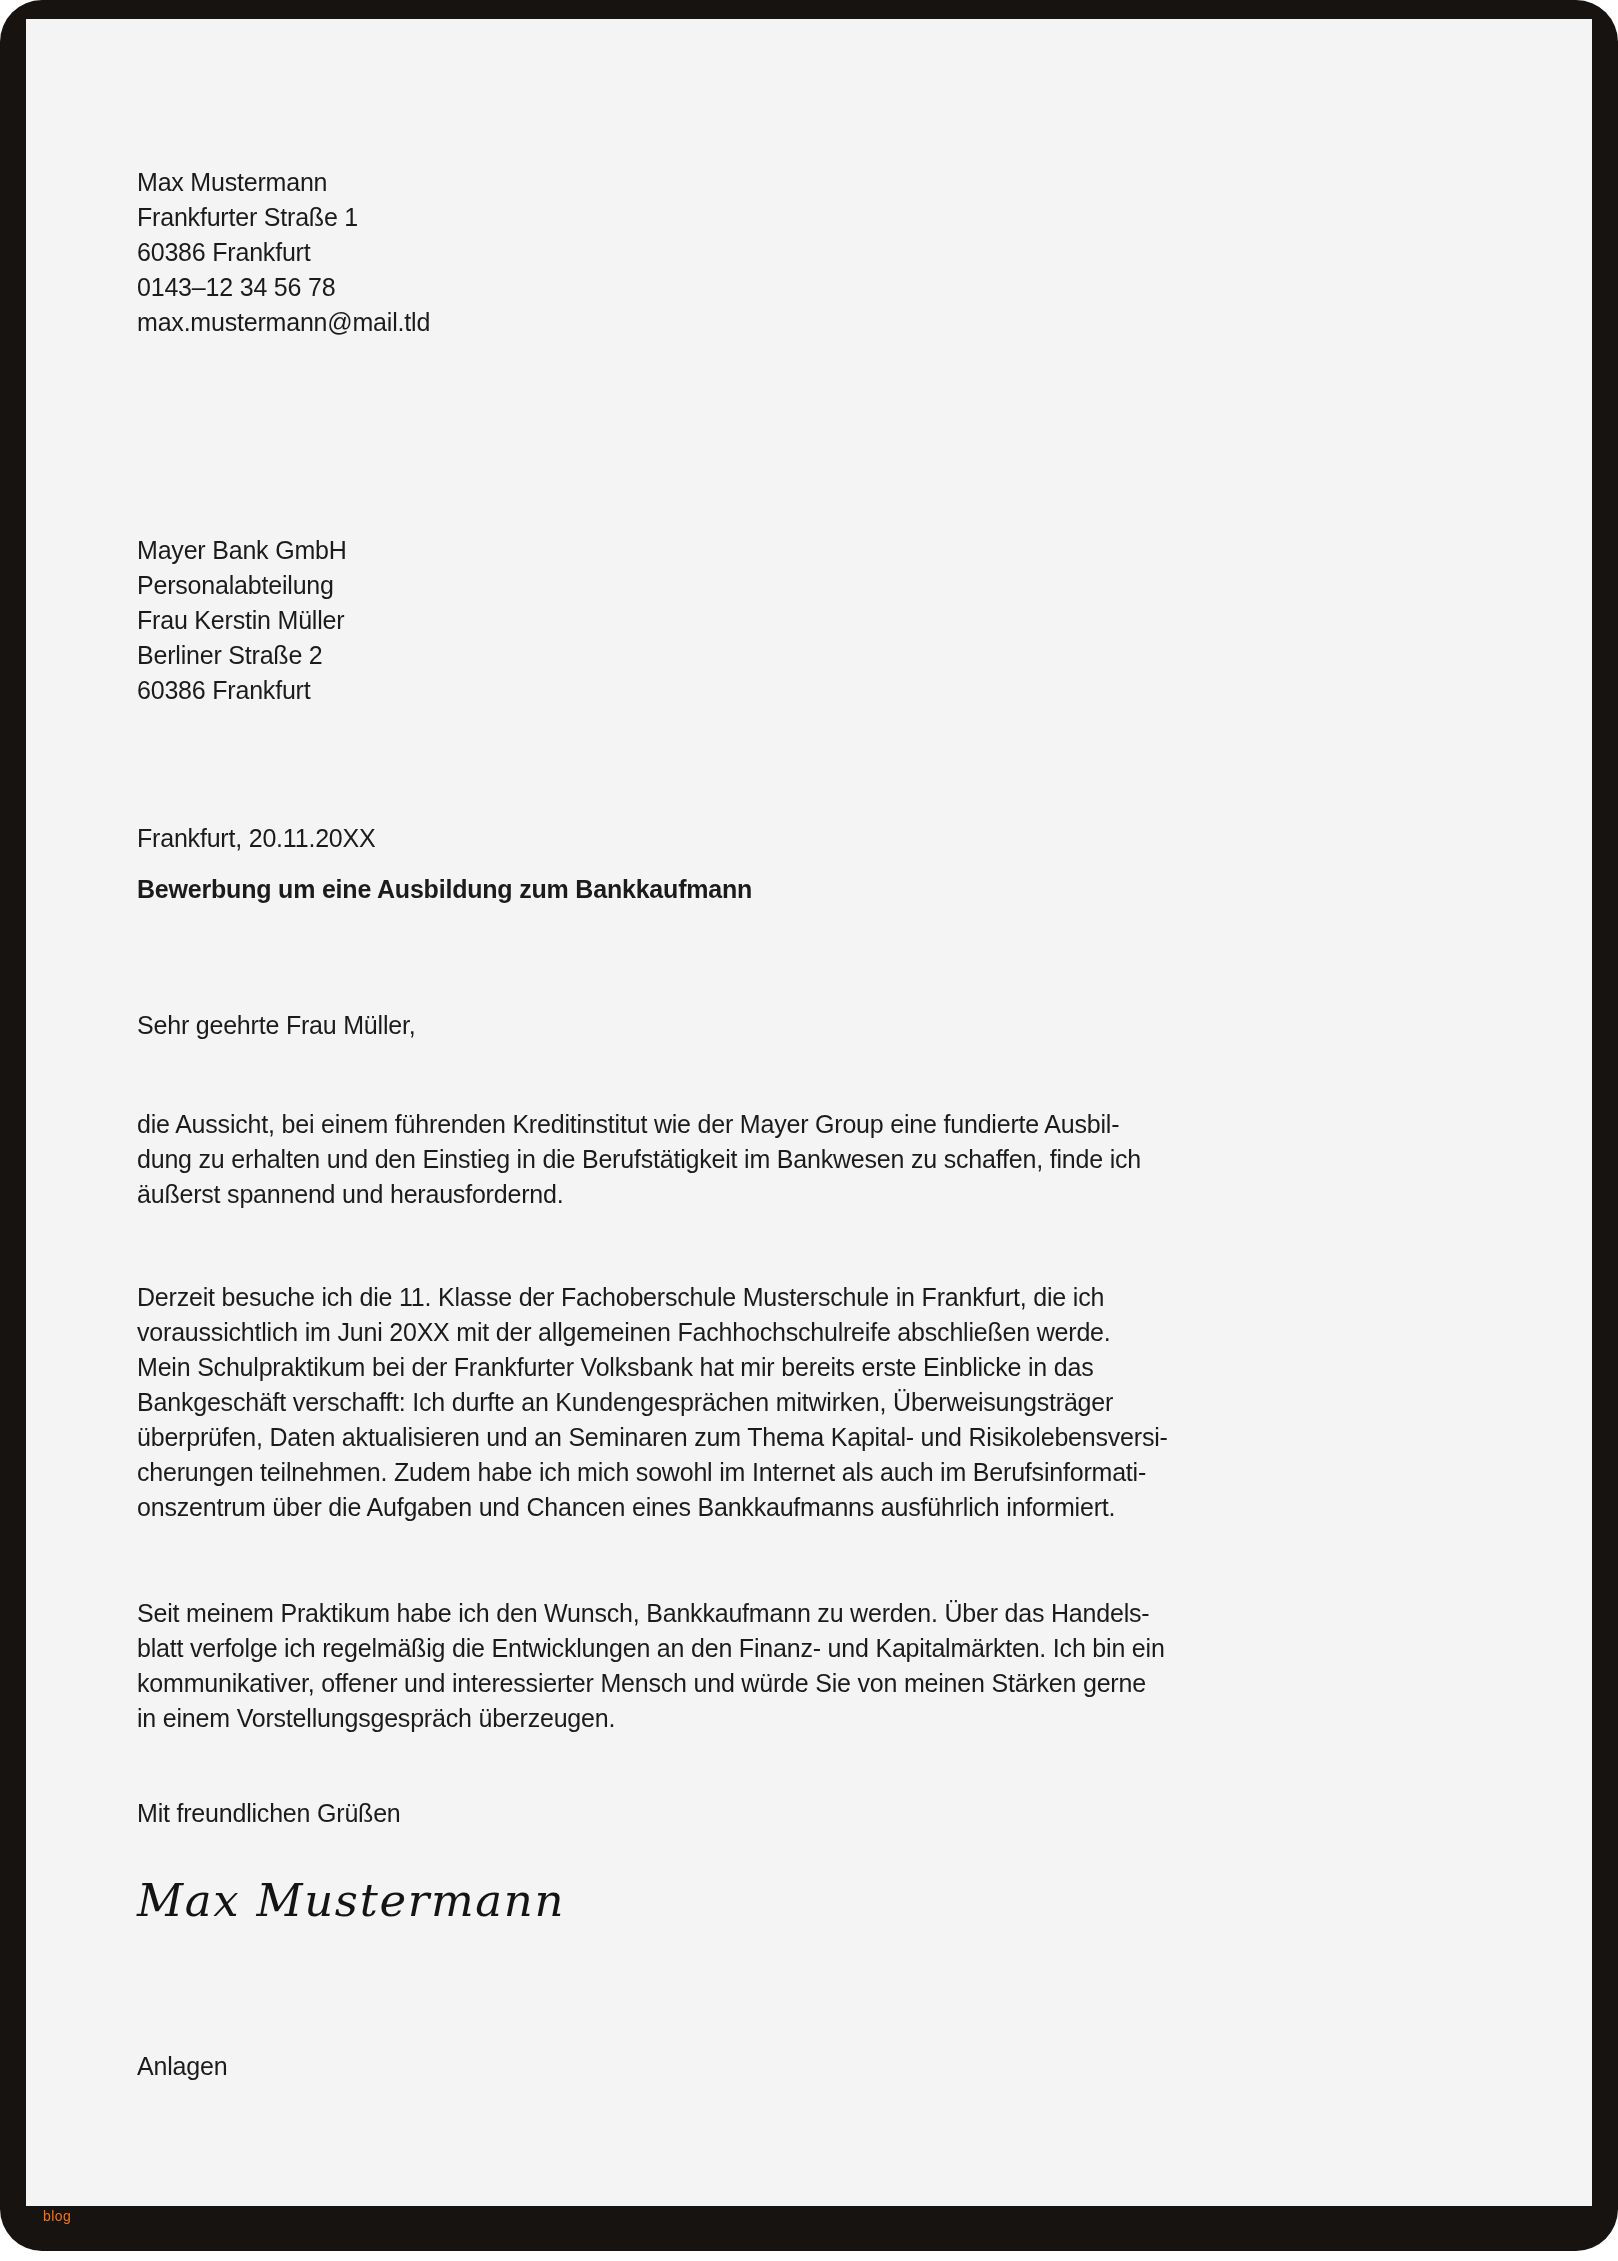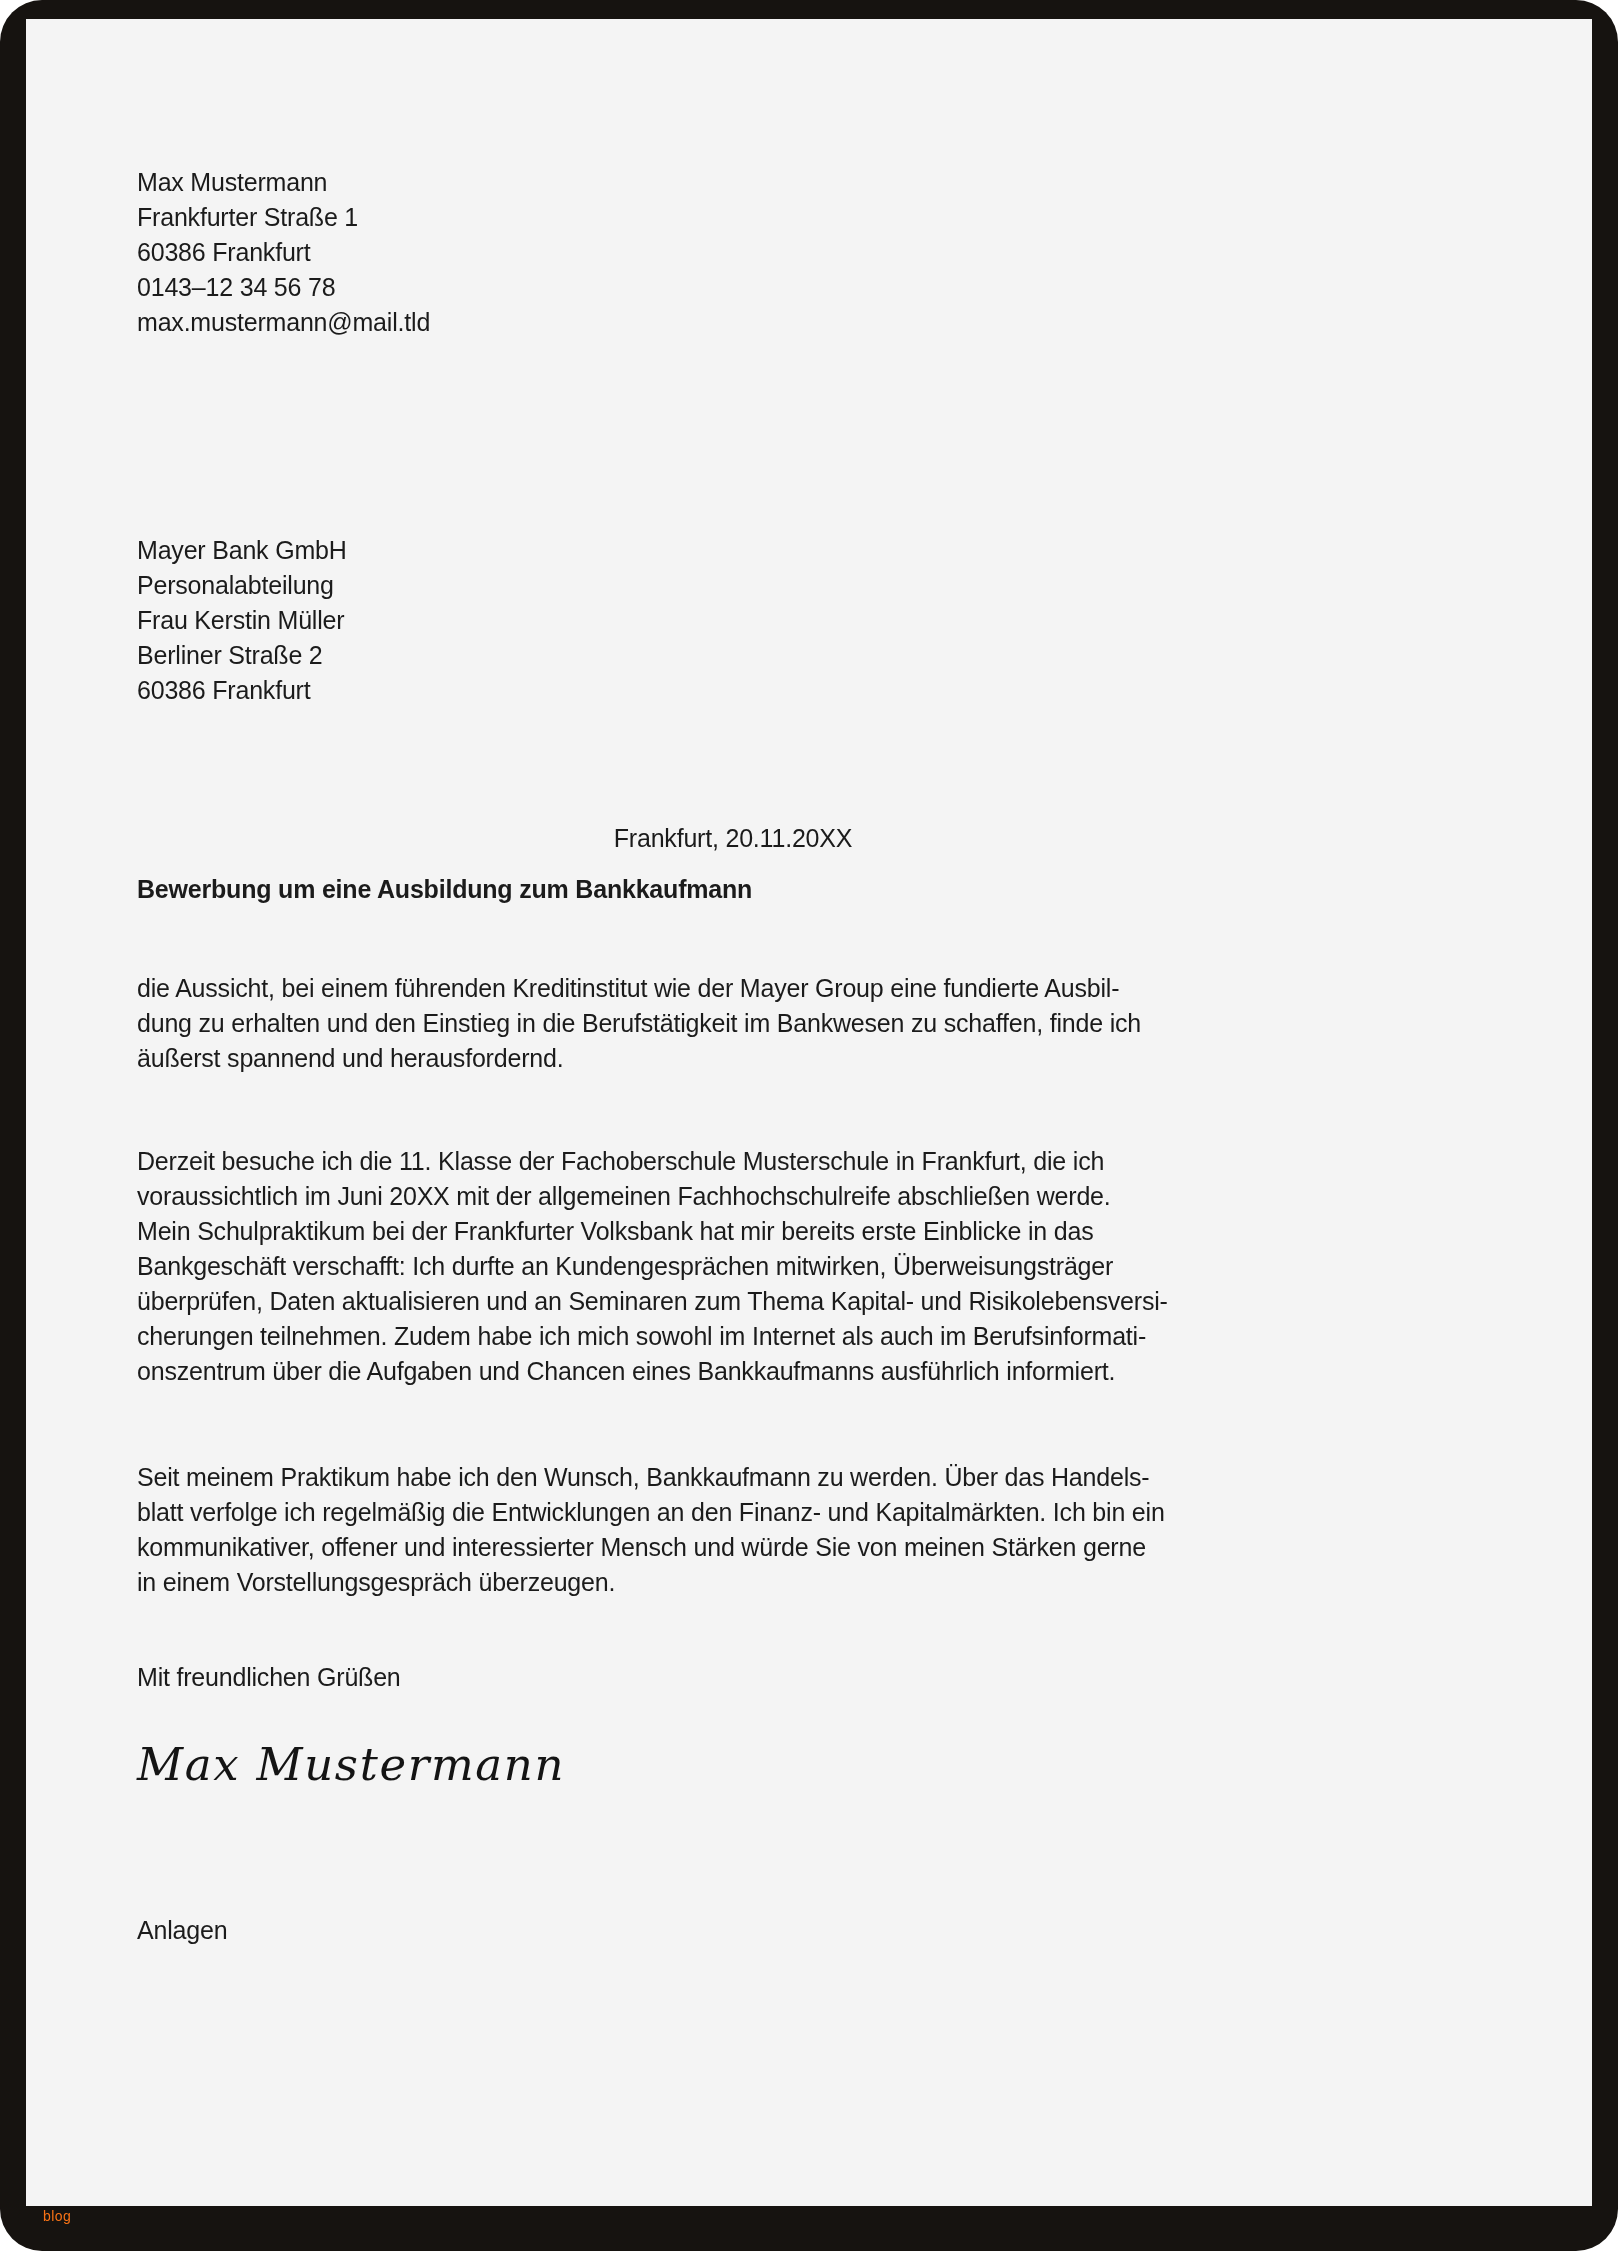--- a/index.html
+++ b/index.html
@@ -29,21 +29,21 @@
   .content {
     padding: 0 95px;
     color: #1b1b1b;
     font-size: 25px;
     line-height: 35px;
     letter-spacing: -0.2px;
   }
   .lines { white-space: pre-line; }
   .sender      { margin-top: 130px; }
   .recipient   { margin-top: 177px; }
-  .date-line   { margin-top: 97px; text-align: center; margin-right: 152px; }
+  .date-line   { margin-top: 97px; text-align: left; margin-right: 152px; }
   .subject     { font-weight: 700; }
   .salutation  { margin-top: 85px; }
   .para-1      { margin-top: 48px; }
   .para-2      { margin-top: 52px; }
   .para-3      { margin-top: 55px; }
   .closing     { margin-top: 44px; }
   .signature   {
     margin-top: 26px;
     font-family: "DejaVu Serif", serif;
     font-style: italic;
@@ -70,20 +70,21 @@
       <div class="recipient lines">Mayer Bank GmbH
 Personalabteilung
 Frau Kerstin Müller
 Berliner Straße 2
 60386 Frankfurt</div>
 
       <div class="date-line">Frankfurt, 20.11.20XX</div>
 
       <div class="subject">Bewerbung um eine Ausbildung zum Bankkaufmann</div>
 
+      <div class="salutation">Sehr geehrte Frau Müller,</div>
 
       <div class="para-1 lines">die Aussicht, bei einem führenden Kreditinstitut wie der Mayer Group eine fundierte Ausbil-
 dung zu erhalten und den Einstieg in die Berufstätigkeit im Bankwesen zu schaffen, finde ich
 äußerst spannend und herausfordernd.</div>
 
       <div class="para-2 lines">Derzeit besuche ich die 11. Klasse der Fachoberschule Musterschule in Frankfurt, die ich
 voraussichtlich im Juni 20XX mit der allgemeinen Fachhochschulreife abschließen werde.
 Mein Schulpraktikum bei der Frankfurter Volksbank hat mir bereits erste Einblicke in das
 Bankgeschäft verschafft: Ich durfte an Kundengesprächen mitwirken, Überweisungsträger
 überprüfen, Daten aktualisieren und an Seminaren zum Thema Kapital- und Risikolebensversi-

